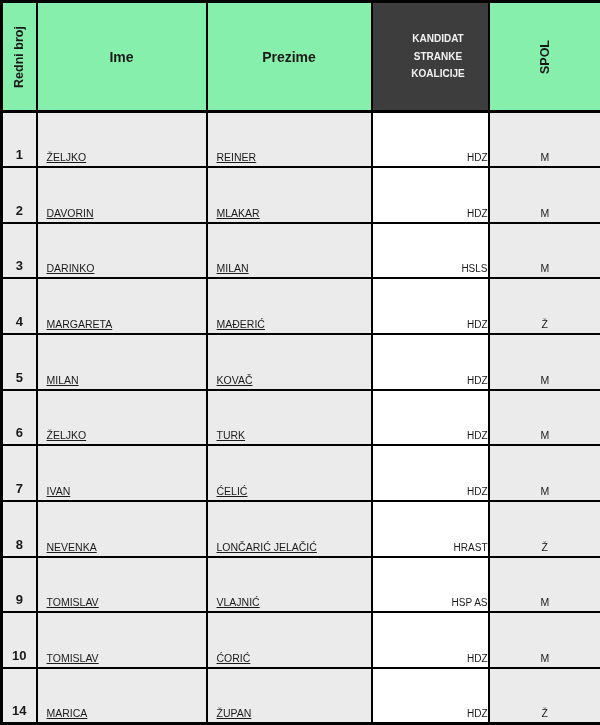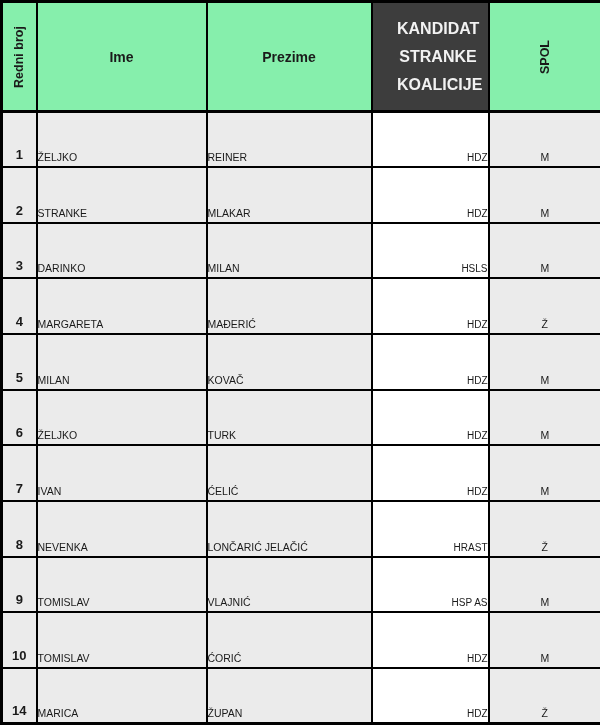--- a/index.html
+++ b/index.html
@@ -51,21 +51,21 @@
     position: absolute;
     top: 50%; left: 50%;
     transform: translate(-50%, -50%) rotate(-90deg);
     white-space: nowrap;
     font-size: 12.5px;
     font-weight: bold;
   }
   th.dark {
     background: var(--header-dark-bg);
     color: var(--header-dark-text);
-    font-size: 16px;
+    font-size: 10px;
     line-height: 1.75;
     padding-left: 17px;
   }
   th.dark .wrapbox {
     display: inline-block;
     max-width: 82px;
   }
 
   tbody tr { height: 43.6px; }
   tbody td {
@@ -77,21 +77,22 @@
     white-space: nowrap;
   }
   td.c-num {
     text-align: center;
     font-weight: bold;
     font-size: 13px;
     padding-bottom: 4px;
   }
   td.c-ime, td.c-prezime {
     text-align: left;
-    padding-left: 0;
+    padding-left: 9px;
+    text-decoration: underline;
   }
   td.c-stranka {
     background: var(--cell-white);
     text-align: right;
     font-size: 10px;
   }
   td.c-spol {
     text-align: center;
     font-size: 10.5px;
   }
@@ -131,21 +132,21 @@
   <tr>
     <td class="c-num">1</td>
     <td class="c-ime">ŽELJKO</td>
     <td class="c-prezime">REINER</td>
     <td class="c-stranka">HDZ</td>
     <td class="c-spol">M</td>
   </tr>
 
   <tr>
     <td class="c-num">2</td>
-    <td class="c-ime">STRANKE</td>
+    <td class="c-ime">DAVORIN</td>
     <td class="c-prezime">MLAKAR</td>
     <td class="c-stranka">HDZ</td>
     <td class="c-spol">M</td>
   </tr>
 
   <tr>
     <td class="c-num">3</td>
     <td class="c-ime">DARINKO</td>
     <td class="c-prezime">MILAN</td>
     <td class="c-stranka">HSLS</td>

